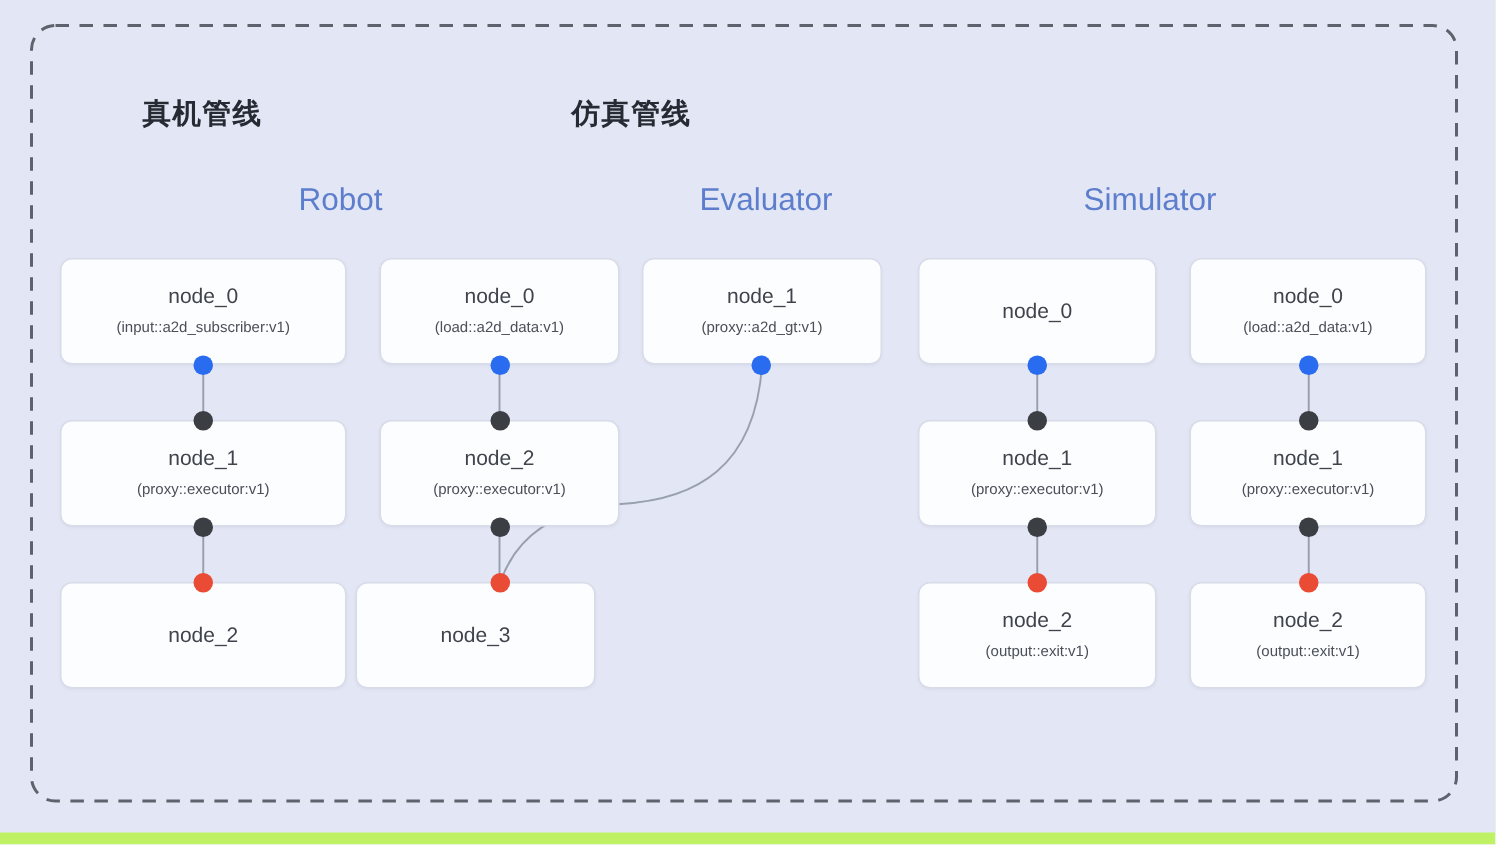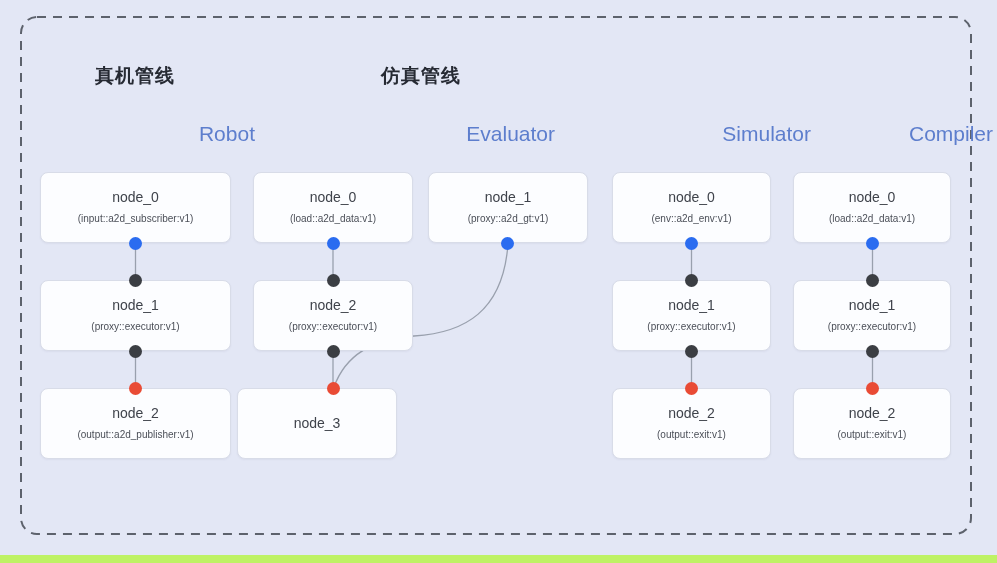--- a/index.html
+++ b/index.html
@@ -54,54 +54,51 @@
 
     <line class="edge" x1="872.5" y1="243" x2="872.5" y2="281"></line>
     <line class="edge" x1="872.5" y1="351" x2="872.5" y2="389"></line>
   </svg>
 
   <div class="title-zh" style="left:15px">真机管线</div>
   <div class="title-en" style="left:15px">Robot</div>
   <div class="title-zh" style="left:301px">仿真管线</div>
   <div class="title-en" style="left:315px">Evaluator</div>
   <div class="title-en" style="left:571px">Simulator</div>
-  <div class="title-en" style="left:753px">Compiler</div>
 
   <div class="node" style="left:40px;top:172px;width:191px">
     <div class="nname">node_0</div>
     <div class="ntype">(input::a2d_subscriber:v1)</div>
   </div>
   <div class="node" style="left:40px;top:280px;width:191px">
     <div class="nname">node_1</div>
     <div class="ntype">(proxy::executor:v1)</div>
   </div>
   <div class="node" style="left:40px;top:388px;width:191px">
     <div class="nname">node_2</div>
-    <div class="ntype">(output::a2d_publisher:v1)</div>
   </div>
 
   <div class="node" style="left:253px;top:172px;width:160px">
     <div class="nname">node_0</div>
     <div class="ntype">(load::a2d_data:v1)</div>
   </div>
   <div class="node" style="left:428px;top:172px;width:160px">
     <div class="nname">node_1</div>
     <div class="ntype">(proxy::a2d_gt:v1)</div>
   </div>
   <div class="node" style="left:253px;top:280px;width:160px">
     <div class="nname">node_2</div>
     <div class="ntype">(proxy::executor:v1)</div>
   </div>
   <div class="node" style="left:237px;top:388px;width:160px">
     <div class="nname">node_3</div>
   </div>
 
   <div class="node" style="left:612px;top:172px;width:159px">
     <div class="nname">node_0</div>
-    <div class="ntype">(env::a2d_env:v1)</div>
   </div>
   <div class="node" style="left:612px;top:280px;width:159px">
     <div class="nname">node_1</div>
     <div class="ntype">(proxy::executor:v1)</div>
   </div>
   <div class="node" style="left:612px;top:388px;width:159px">
     <div class="nname">node_2</div>
     <div class="ntype">(output::exit:v1)</div>
   </div>
 

